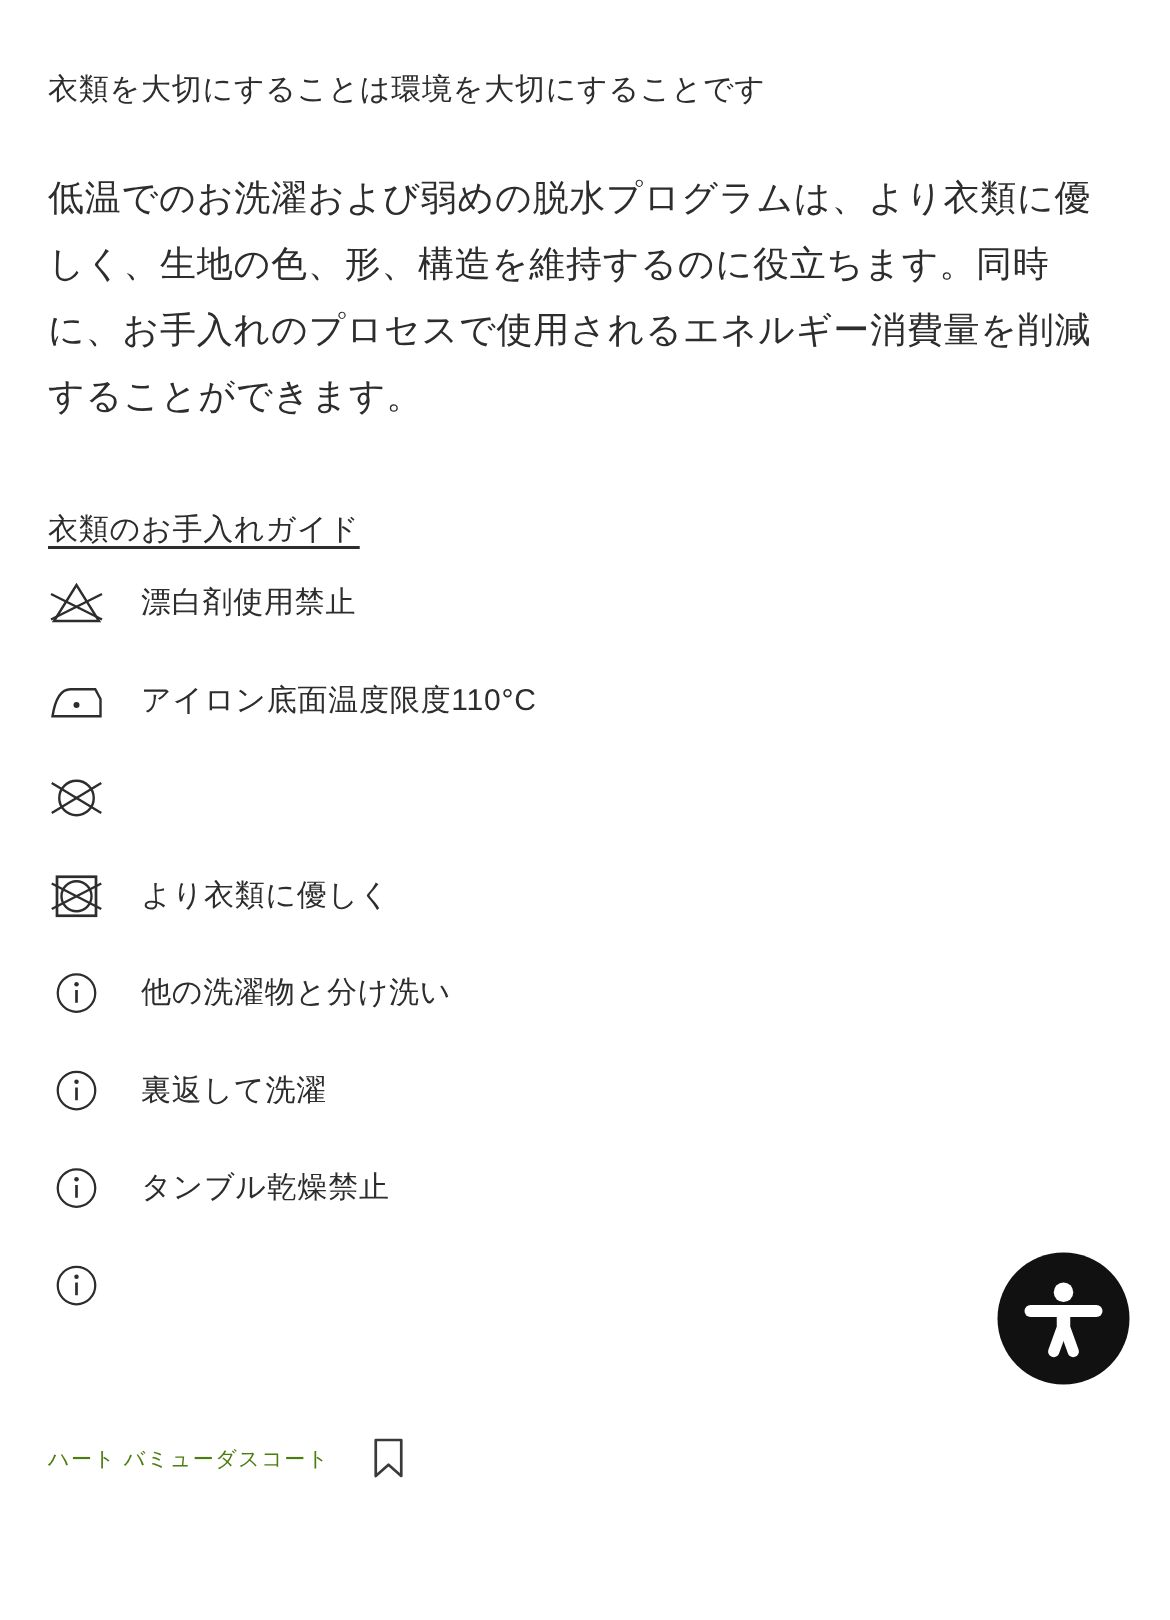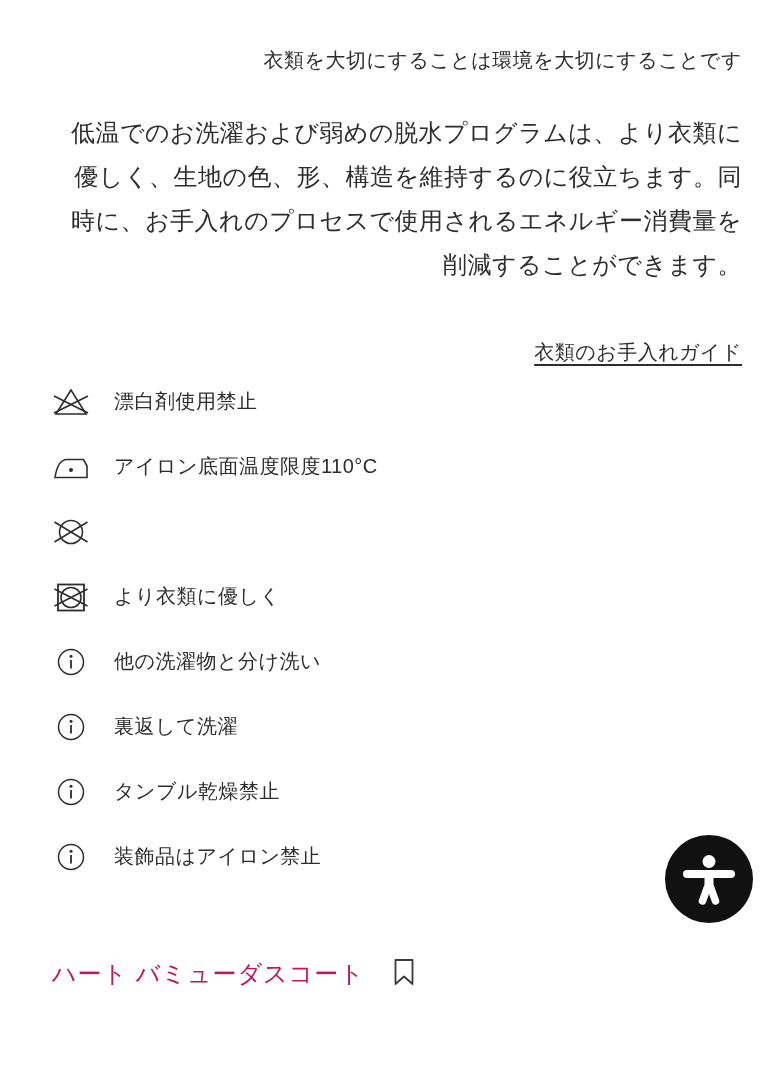--- a/index.html
+++ b/index.html
@@ -5,22 +5,21 @@
   * { margin: 0; padding: 0; box-sizing: border-box; }
   html, body { width: 780px; height: 1080px; }
   body {
     background: #ffffff;
     font-family: "Liberation Sans", "DejaVu Sans", sans-serif;
     color: #2d2d2d;
     position: relative;
     overflow: hidden;
   }
   .content {
-    padding: 46px 38px 0 52px;
-    text-align: right;
+    padding: 46px 38px 0 32px;
   }
   .intro-title {
     font-size: 20px;
     line-height: 1.45;
     margin-bottom: 36px;
     letter-spacing: 0.5px;
   }
   .intro-body {
     font-size: 24px;
     line-height: 1.83;
@@ -56,23 +55,23 @@
     margin-left: 24px;
     font-size: 20px;
     letter-spacing: 0.5px;
   }
   .product-row {
     display: flex;
     align-items: center;
     margin-top: 84px;
   }
   .product-name {
-    font-size: 24px;
+    font-size: 14px;
     letter-spacing: 1px;
-    color: #be185d;
+    color: #4d7c0f;
   }
   .bookmark-btn {
     background: none;
     border: none;
     margin-left: 28px;
     padding: 0;
     cursor: pointer;
     display: flex;
     align-items: center;
   }
@@ -184,21 +183,20 @@
     </li>
 
     <li class="care-item">
       <span class="care-icon">
         <svg width="28" height="28" viewBox="0 0 28 28">
           <circle class="sym" stroke-width="1.5" cx="14" cy="14" r="12.5"></circle>
           <circle cx="14" cy="8.2" r="1.5" fill="#2d2d2d" stroke="none"></circle>
           <line x1="14" y1="12" x2="14" y2="20.5" stroke="#2d2d2d" stroke-width="1.8"></line>
         </svg>
       </span>
-      <span class="care-label">装飾品はアイロン禁止</span>
     </li>
 
   </ul>
 
   <div class="product-row">
     <span class="product-name">ハート バミューダスコート</span>
     <button class="bookmark-btn">
       <span>
         <svg width="22" height="28" viewBox="0 0 22 28">
           <path d="M2.5 2 H19.5 V26 L11 18.5 L2.5 26 Z" fill="none" stroke="#3a3a3a" stroke-width="1.8" stroke-linejoin="round"></path>

